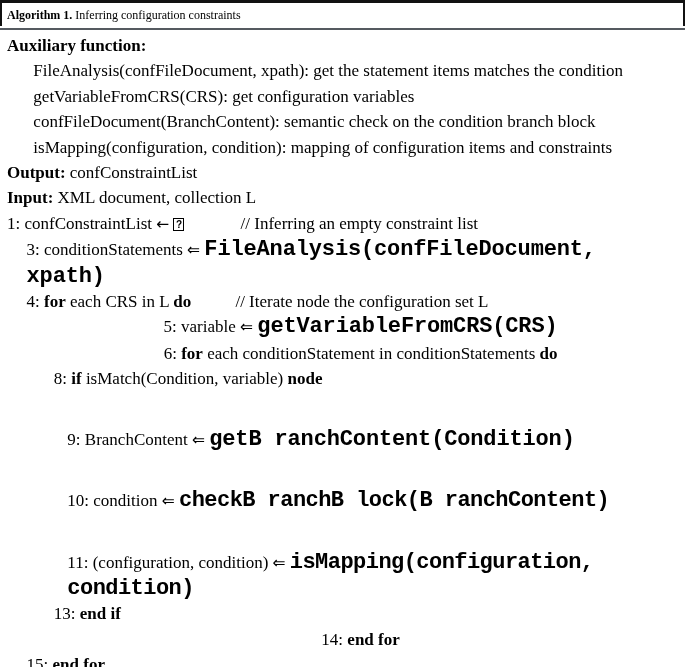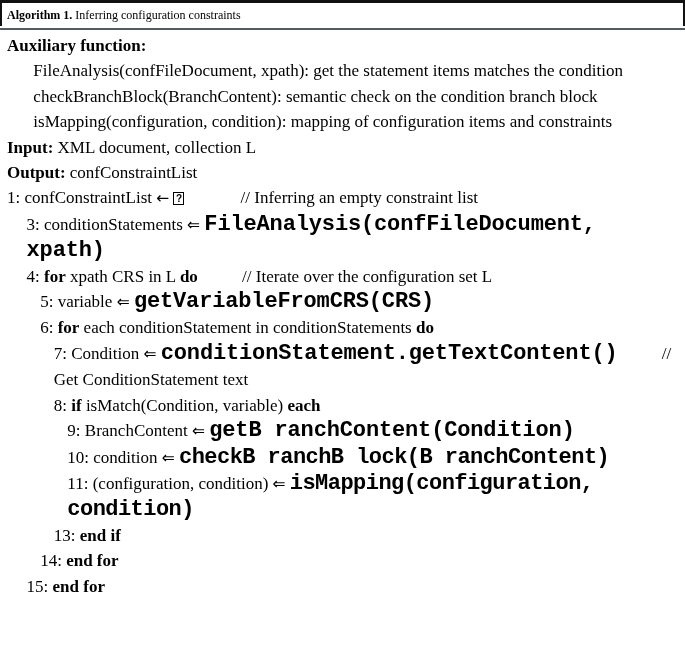--- a/index.html
+++ b/index.html
@@ -62,23 +62,23 @@
 
   .line {
     white-space: normal;
     text-indent: 0;
   }
   .bold { font-weight: bold; }
 
   
   .ind-0 { padding-left: 0; }
   .ind-1 { padding-left: 1.15em; }
-  .ind-2 { padding-left: 1.95em; }
+  .ind-2 { padding-left: 1.95em; text-align: center; }
   .ind-3 { padding-left: 2.75em; }
-  .ind-4 { padding-left: 3.55em; }
+  .ind-4 { padding-left: 3.55em; margin-top: 35px; }
 
   
   .aux-line { padding-left: 1.55em; }
 
   
   .num { }
 
   
   .fn {
     font-family: Liberation Mono, monospace;
@@ -123,64 +123,61 @@
     <span class="t-bold">Algorithm 1.</span><span> Inferring configuration constraints</span>
   </div>
 
   <div class="rule-title"></div>
 
   <div id="algo-body">
 
     <div class="line bold">Auxiliary function:</div>
 
     <div class="line aux-line">FileAnalysis(confFileDocument, xpath): get the statement items matches the condition</div>
-    <div class="line aux-line">checkBranchBlock(BranchContent): semantic check on the condition branch block</div>
+    <div class="line aux-line">getVariableFromCRS(CRS): get configuration variables</div>
+    <div class="line aux-line">confFileDocument(BranchContent): semantic check on the condition branch block</div>
     <div class="line aux-line">isMapping(configuration, condition): mapping of configuration items and constraints</div>
 
+    <div class="line">
+      <span class="bold">Output:</span><span> confConstraintList</span>
+    </div>
     <div class="line">
       <span class="bold">Input:</span><span> XML document, collection L</span>
-    </div>
-    <div class="line">
-      <span class="bold">Output:</span><span> confConstraintList</span>
     </div>
 
     <div class="line ind-0">
       <span class="num">1:</span><span> confConstraintList </span><span class="sym">←</span>
       <span class="tofu">?</span><span class="gap-lg"></span><span class="cmt">// Inferring an empty constraint list</span>
     </div>
 
 
     <div class="line ind-1">
       <span class="num">3:</span><span> conditionStatements </span><span class="sym">⇐</span>
       <span class="fn">FileAnalysis(confFileDocument, xpath)</span>
     </div>
 
     <div class="line ind-1">
       <span class="num">4:</span>
-      <span class="bold">for</span><span> xpath CRS in L </span><span class="bold">do</span><span class="gap-md"></span><span class="cmt">// Iterate over the configuration set L</span>
+      <span class="bold">for</span><span> each CRS in L </span><span class="bold">do</span><span class="gap-md"></span><span class="cmt">// Iterate node the configuration set L</span>
     </div>
 
     <div class="line ind-2">
       <span class="num">5:</span><span> variable </span><span class="sym">⇐</span>
       <span class="fn">getVariableFromCRS(CRS)</span>
     </div>
 
     <div class="line ind-2">
       <span class="num">6:</span>
       <span class="bold">for</span><span> each conditionStatement in conditionStatements </span><span class="bold">do</span>
     </div>
 
-    <div class="line ind-3" style="padding-left:2.75em; text-indent:-2.75em;">
-      <span style="display:inline-block;width:2.75em;"></span><span class="num">7:</span><span> Condition </span><span class="sym">⇐</span>
-      <span class="fn">conditionStatement.getTextContent()</span><span class="gap-md"></span><span class="cmt">// Get ConditionStatement text</span>
-    </div>
 
     <div class="line ind-3">
       <span class="num">8:</span>
-      <span class="bold">if</span><span> isMatch(Condition, variable) </span><span class="bold">each</span>
+      <span class="bold">if</span><span> isMatch(Condition, variable) </span><span class="bold">node</span>
     </div>
 
     <div class="line ind-4">
       <span class="num">9:</span><span> BranchContent </span><span class="sym">⇐</span>
       <span class="fn">getB ranchContent(Condition)</span>
     </div>
 
     <div class="line ind-4">
       <span class="num">10:</span><span> condition </span><span class="sym">⇐</span>
       <span class="fn fn-tight">checkB ranchB lock(B ranchContent)</span>

